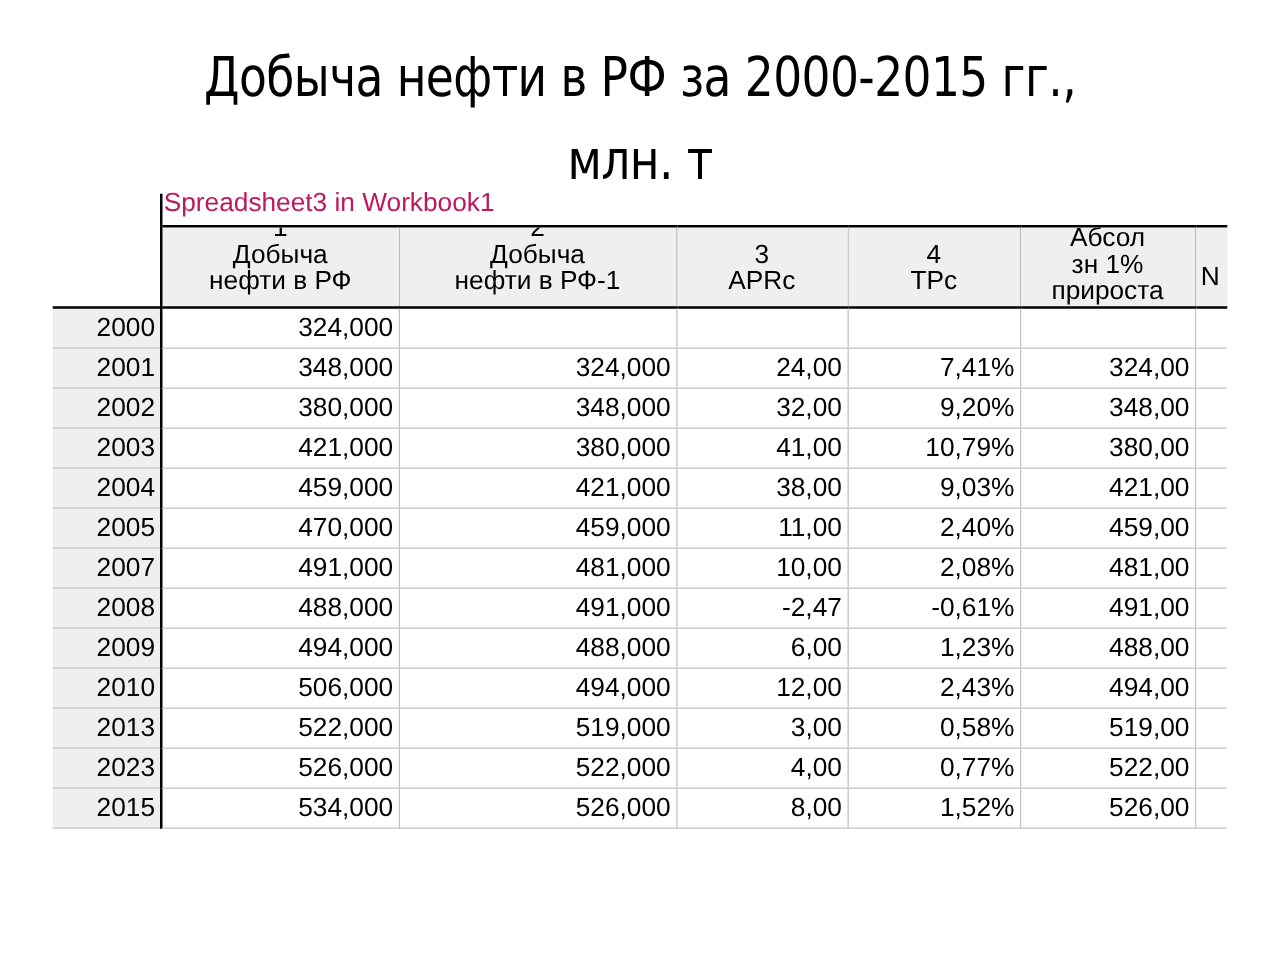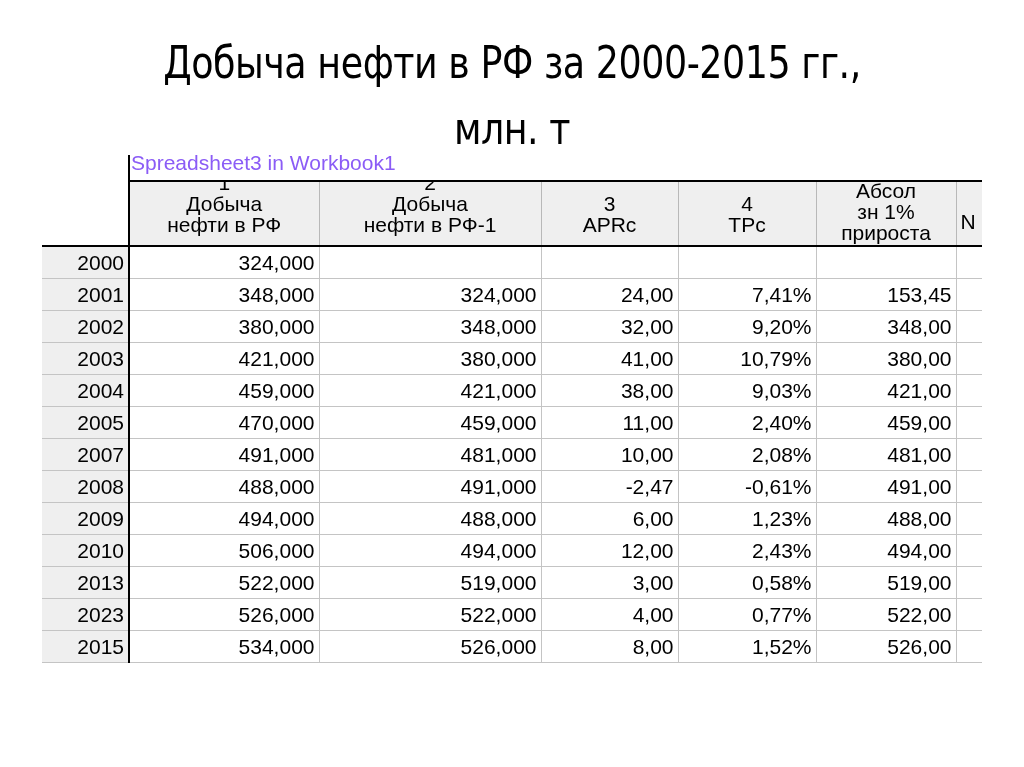--- a/index.html
+++ b/index.html
@@ -7,21 +7,21 @@
     width:1024px; height:767px; background:#ffffff; position:relative; overflow:hidden;
     font-family: "Liberation Sans", sans-serif;
   }
   .slide-title {
     position:absolute; left:0; top:30px; width:1024px; text-align:center;
     font-family: "DejaVu Sans Condensed", "Liberation Sans Narrow", "Liberation Sans", sans-serif;
     font-size:44px; line-height:66px; color:#000; letter-spacing:-0.5px;
     transform: scaleX(0.92);
   }
   .sheet-caption {
-    position:absolute; left:131px; top:150px; font-size:21px; color:#8b5cf6;
+    position:absolute; left:131px; top:150px; font-size:21px; color:#be185d;
     line-height:26px; white-space:nowrap;
   }
   .sheet-caption-border {
     position:absolute; left:128px; top:155px; width:2px; height:25px; background:#000;
   }
   .grid {
     position:absolute; left:42px; top:180px; width:940px; height:552px; overflow:hidden;
   }
   table { border-collapse:collapse; table-layout:fixed; font-size:21px; color:#000; }
   td, th { padding:0; height:31px; overflow:hidden; white-space:nowrap; }
@@ -115,21 +115,21 @@
           <td></td>
           <td></td>
           <td class="partial"></td>
         </tr>
         <tr>
           <td class="rowhead">2001</td>
           <td>348,000</td>
           <td>324,000</td>
           <td>24,00</td>
           <td>7,41%</td>
-          <td>153,45</td>
+          <td>324,00</td>
           <td class="partial"></td>
         </tr>
         <tr>
           <td class="rowhead">2002</td>
           <td>380,000</td>
           <td>348,000</td>
           <td>32,00</td>
           <td>9,20%</td>
           <td>348,00</td>
           <td class="partial"></td>

